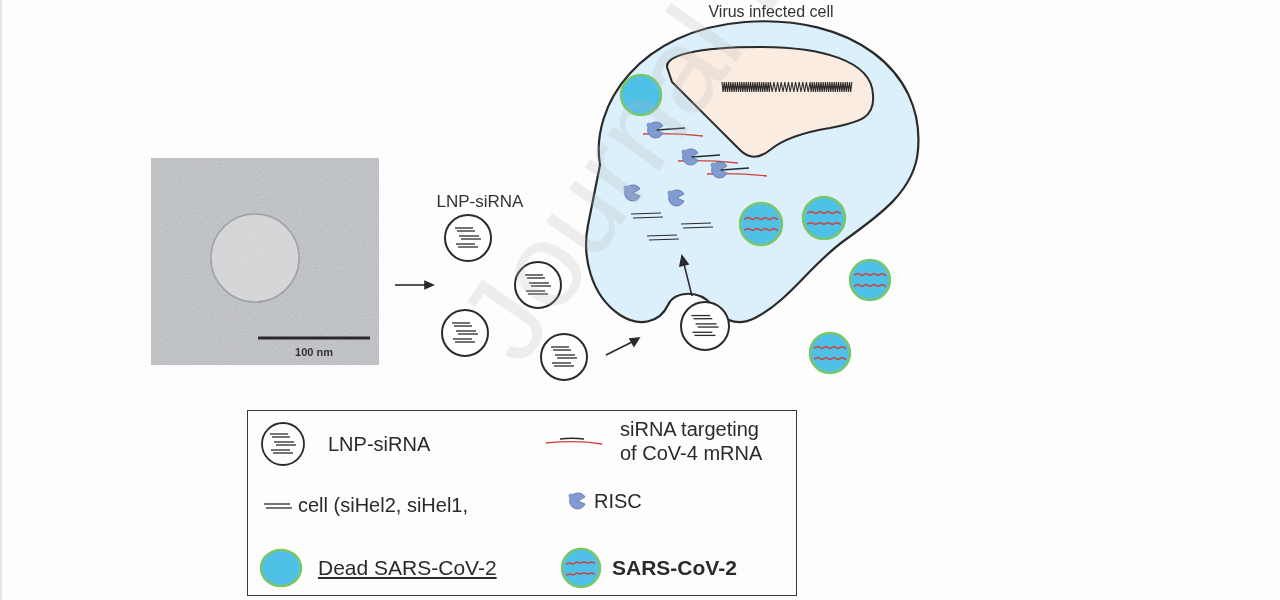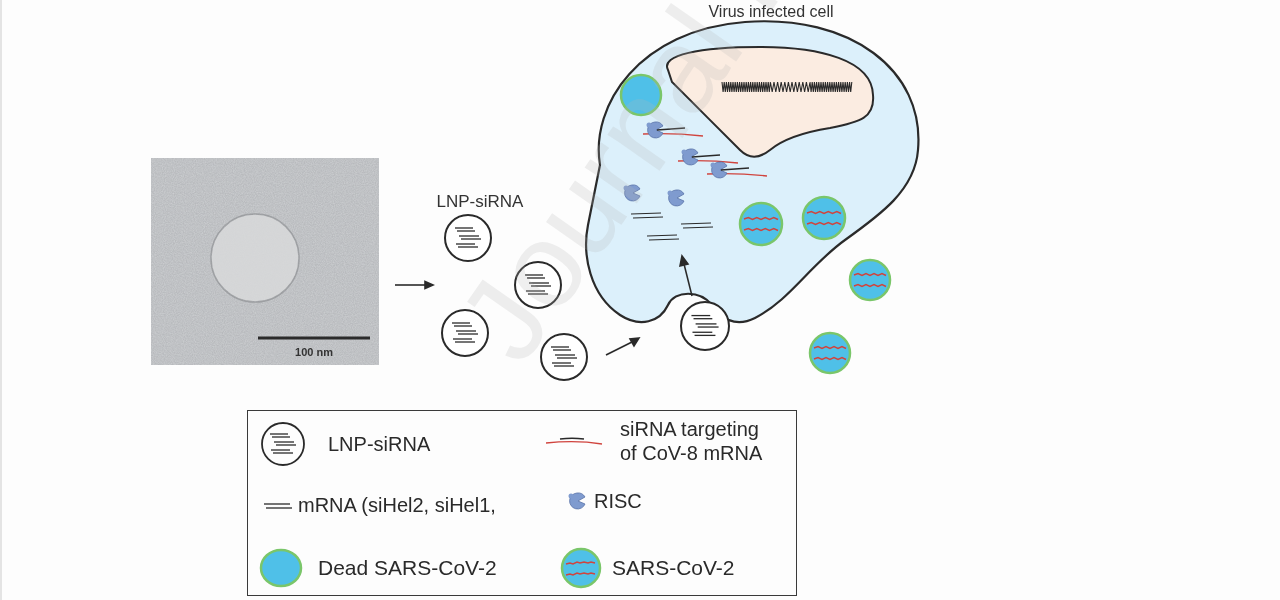--- a/index.html
+++ b/index.html
@@ -220,50 +220,50 @@
     <span class="legend-text" style="margin-left:22px">LNP-siRNA</span>
   </div>
 
   <div class="legend-item" style="left:296px; top:6px;">
     <svg class="legend-icon" width="60" height="20" viewBox="0 0 60 20">
       <path d="M16,8 C24,7 32,7 40,8" stroke="#2a2a2a" stroke-width="1.3" fill="none"></path>
       <path d="M2,12 C20,10 40,10 58,13" stroke="#d0443e" stroke-width="1.3" fill="none"></path>
     </svg>
     <div style="margin-left:16px">
       <div class="legend-text">siRNA targeting</div>
-      <div class="legend-text">of CoV-8 mRNA</div>
+      <div class="legend-text">of CoV-4 mRNA</div>
     </div>
   </div>
 
   <div class="legend-item" style="left:14px; top:82px; align-items:flex-start;">
     <svg class="legend-icon" width="32" height="24" viewBox="0 0 32 24" style="margin-top:2px">
       <line x1="2" y1="9" x2="28" y2="9" stroke="#2a2a2a" stroke-width="1.3"></line>
       <line x1="4" y1="13" x2="30" y2="13" stroke="#2a2a2a" stroke-width="1.3"></line>
     </svg>
     <div style="margin-left:4px">
-      <div class="legend-text">mRNA (siHel2, siHel1,</div>
+      <div class="legend-text">cell (siHel2, siHel1,</div>
     </div>
   </div>
 
   <div class="legend-item" style="left:318px; top:78px;">
     <svg class="legend-icon" width="22" height="22" viewBox="0 0 22 22">
       <path d="M11,3 A8,8 0 1,0 19,14 L12,11 L19,7 A8,8 0 0,0 11,3 Z" fill="#7f9bcf" stroke="#5a74a8" stroke-width="0.8"></path>
       <circle cx="5" cy="6" r="2.5" fill="#7f9bcf"></circle>
     </svg>
     <span class="legend-text" style="margin-left:6px">RISC</span>
   </div>
 
-  <div class="legend-item" style="left:10px; top:136px;">
+  <div class="legend-item" style="left:10px; top:136px;text-decoration:underline;">
     <svg class="legend-icon" width="46" height="42" viewBox="0 0 46 42">
       <ellipse cx="23" cy="21" rx="20" ry="18" fill="#4fc0e8" stroke="#7ac66a" stroke-width="2.5"></ellipse>
     </svg>
     <span class="legend-text" style="margin-left:14px; font-size:21px;">Dead SARS-CoV-2</span>
   </div>
 
   <div class="legend-item" style="left:312px; top:136px;">
     <svg class="legend-icon" width="42" height="42" viewBox="0 0 42 42">
       <circle cx="21" cy="21" r="19" fill="#4fc0e8" stroke="#7ac66a" stroke-width="2.5"></circle>
       <path d="M6,17 l4,-1 l3,1 l4,-2 l3,1 l4,-1 l4,1 l3,-1 l4,1" stroke="#d0443e" stroke-width="1.4" fill="none"></path>
       <path d="M6,28 l4,-1 l3,1 l4,-2 l3,1 l4,-1 l4,1 l3,-1 l4,1" stroke="#d0443e" stroke-width="1.4" fill="none"></path>
     </svg>
-    <span class="legend-text" style="margin-left:10px; font-size:21px;">SARS-CoV-2</span>
+    <span class="legend-text" style="margin-left:10px; font-size:21px;font-weight:bold;">SARS-CoV-2</span>
   </div>
 </div>
 
 </body></html>

